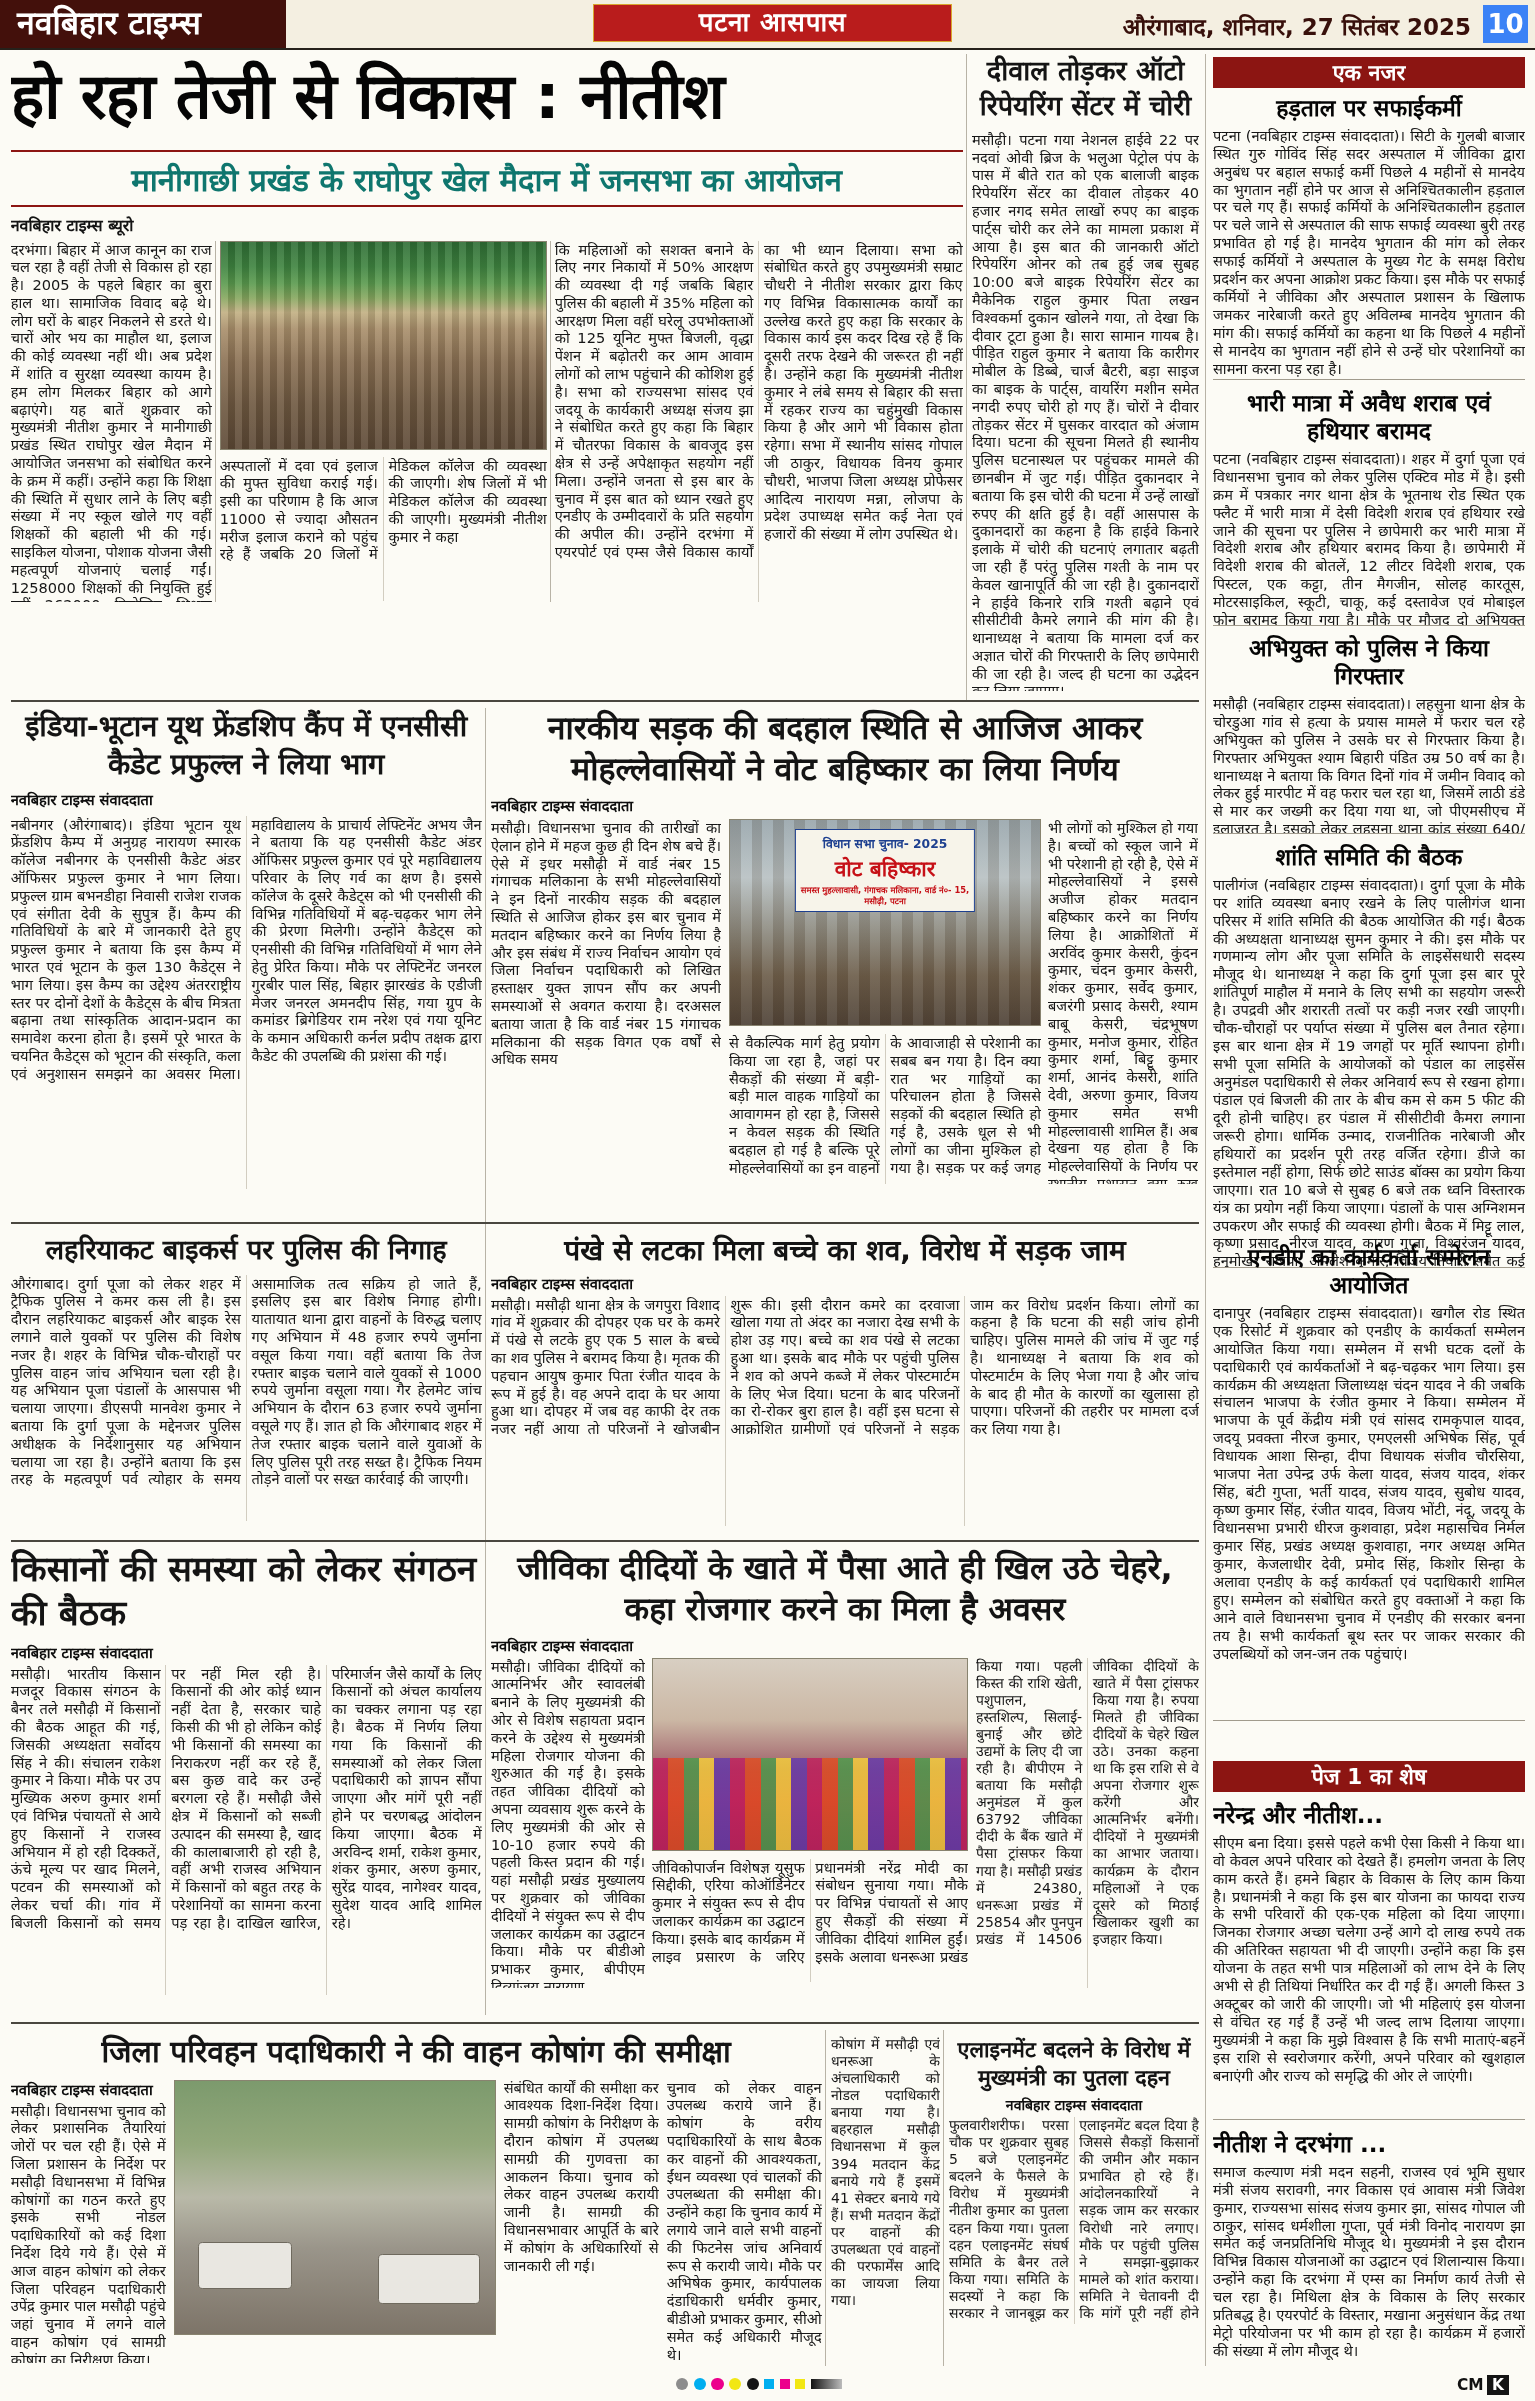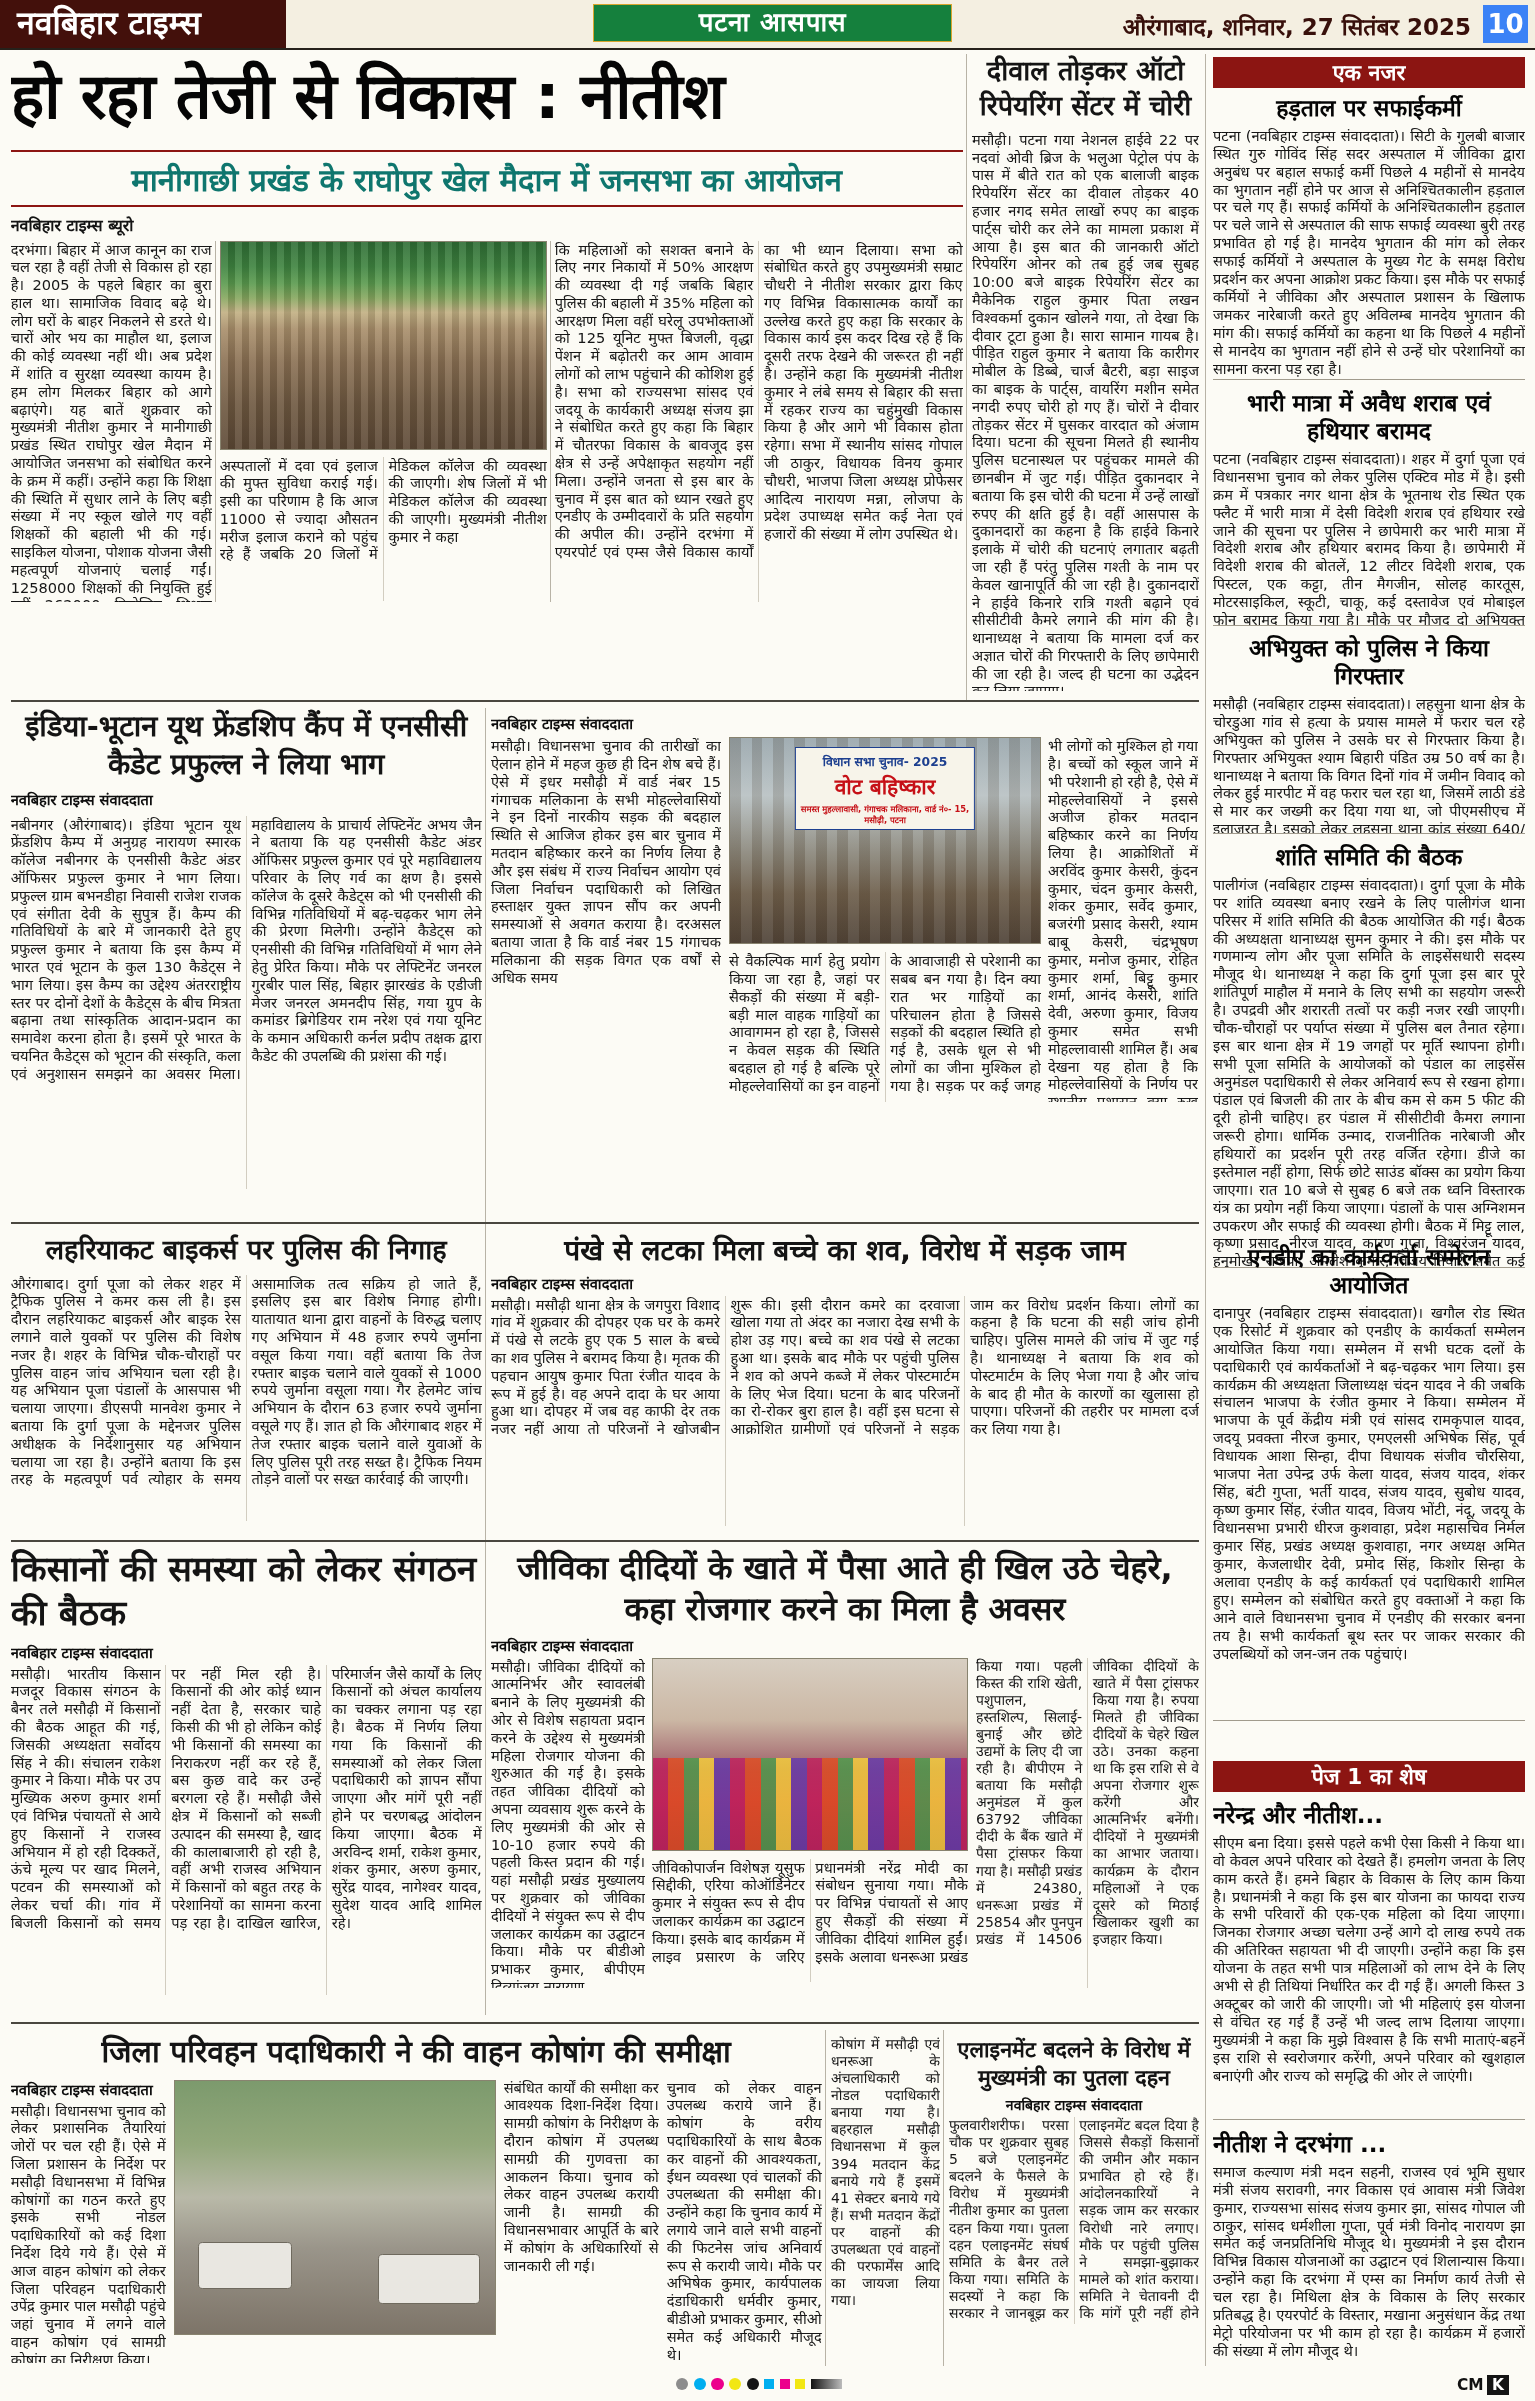--- a/index.html
+++ b/index.html
@@ -3,21 +3,21 @@
 <meta charset="utf-8">
 <style>
   html,body{margin:0;padding:0;background:#dedbd2;}
   #page{position:relative;width:1535px;height:2401px;background:#fcfbf5;overflow:hidden;
         font-family:"DejaVu Sans","Liberation Sans",sans-serif;color:#141414;}
 
   
   #masthead{position:absolute;left:0;top:0;width:1535px;height:48px;background:#f4efe1;border-bottom:2.3px solid #26211b;}
   .mast-left{position:absolute;left:0;top:0;width:286px;height:48px;background:#43100b;color:#fff;
              font-size:32px;font-weight:700;line-height:46px;padding-left:17px;box-sizing:border-box;}
-  .mast-badge{position:absolute;left:593px;top:3.8px;width:359px;height:38px;background:#15803d;border:1.5px solid #d9a62e;
+  .mast-badge{position:absolute;left:593px;top:3.8px;width:359px;height:38px;background:#b91c1c;border:1.5px solid #d9a62e;
               color:#fff;font-size:26px;font-weight:700;text-align:center;line-height:35px;box-sizing:border-box;letter-spacing:0.8px;}
   .mast-date{position:absolute;left:1029px;top:10px;width:442px;font-size:23px;font-weight:700;color:#38100b;text-align:right;}
   .mast-page{position:absolute;left:1483px;top:4.6px;width:45px;height:38px;background:#3b82f6;color:#fff;
              font-size:26px;font-weight:700;text-align:center;line-height:38px;}
 
   
   .vr{position:absolute;width:0.8px;background:#b8b3a6;}
   .hrule{position:absolute;height:1.5px;background:#4a473f;}
   .body-text{font-size:14.6px;line-height:1.22;text-align:justify;color:#161616;overflow:hidden;}
   .cols2{column-count:2;column-gap:10.7px;column-rule:0.8px solid #d2cdc0;}
@@ -208,20 +208,21 @@
   <div class="hrule" style="left:10.7px;top:1540px;width:1188px;"></div>
   <div class="hrule" style="left:10.7px;top:2022px;width:1188px;"></div>
 
   <section id="art-bhutan">
     <div class="bhutan-h">इंडिया-भूटान यूथ फ्रेंडशिप कैंप में एनसीसी कैडेट प्रफुल्ल ने लिया भाग</div>
     <div class="byline" style="margin:6.1px 0 3.1px;font-size:14.6px;">नवबिहार टाइम्स संवाददाता</div>
     <div class="bhutan-body body-text cols2">नबीनगर (औरंगाबाद)। इंडिया भूटान यूथ फ्रेंडशिप कैम्प में अनुग्रह नारायण स्मारक कॉलेज नबीनगर के एनसीसी कैडेट अंडर ऑफिसर प्रफुल्ल कुमार ने भाग लिया। प्रफुल्ल ग्राम बभनडीहा निवासी राजेश राजक एवं संगीता देवी के सुपुत्र हैं। कैम्प की गतिविधियों के बारे में जानकारी देते हुए प्रफुल्ल कुमार ने बताया कि इस कैम्प में भारत एवं भूटान के कुल 130 कैडेट्स ने भाग लिया। इस कैम्प का उद्देश्य अंतरराष्ट्रीय स्तर पर दोनों देशों के कैडेट्स के बीच मित्रता बढ़ाना तथा सांस्कृतिक आदान-प्रदान का समावेश करना होता है। इसमें पूरे भारत के चयनित कैडेट्स को भूटान की संस्कृति, कला एवं अनुशासन समझने का अवसर मिला। महाविद्यालय के प्राचार्य लेफ्टिनेंट अभय जैन ने बताया कि यह एनसीसी कैडेट अंडर ऑफिसर प्रफुल्ल कुमार एवं पूरे महाविद्यालय परिवार के लिए गर्व का क्षण है। इससे कॉलेज के दूसरे कैडेट्स को भी एनसीसी की विभिन्न गतिविधियों में बढ़-चढ़कर भाग लेने की प्रेरणा मिलेगी। उन्होंने कैडेट्स को एनसीसी की विभिन्न गतिविधियों में भाग लेने हेतु प्रेरित किया। मौके पर लेफ्टिनेंट जनरल गुरबीर पाल सिंह, बिहार झारखंड के एडीजी मेजर जनरल अमनदीप सिंह, गया ग्रुप के कमांडर ब्रिगेडियर राम नरेश एवं गया यूनिट के कमान अधिकारी कर्नल प्रदीप तक्षक द्वारा कैडेट की उपलब्धि की प्रशंसा की गई।</div>
   </section>
 
   <section id="art-boycott">
+    <div class="boycott-h">नारकीय सड़क की बदहाल स्थिति से आजिज आकर मोहल्लेवासियों ने वोट बहिष्कार का लिया निर्णय</div>
     <div class="byline" style="margin:4.6px 0 1.5px;font-size:14.6px;">नवबिहार टाइम्स संवाददाता</div>
     <div class="boycott-bodywrap">
       <div class="b-c1 body-text">मसौढ़ी। विधानसभा चुनाव की तारीखों का ऐलान होने में महज कुछ ही दिन शेष बचे हैं। ऐसे में इधर मसौढ़ी में वार्ड नंबर 15 गंगाचक मलिकाना के सभी मोहल्लेवासियों ने इन दिनों नारकीय सड़क की बदहाल स्थिति से आजिज होकर इस बार चुनाव में मतदान बहिष्कार करने का निर्णय लिया है और इस संबंध में राज्य निर्वाचन आयोग एवं जिला निर्वाचन पदाधिकारी को लिखित हस्ताक्षर युक्त ज्ञापन सौंप कर अपनी समस्याओं से अवगत कराया है। दरअसल बताया जाता है कि वार्ड नंबर 15 गंगाचक मलिकाना की सड़क विगत एक वर्षों से अधिक समय</div>
       <div class="photo b-photo">
         <div class="banner">
           <div class="banner-l1">विधान सभा चुनाव- 2025</div>
           <div class="banner-l2">वोट बहिष्कार</div>
           <div class="banner-l3">समस्त मुहल्लावासी, गंगाचक मलिकाना, वार्ड नं०- 15, मसौढ़ी, पटना</div>
         </div>
       </div>

